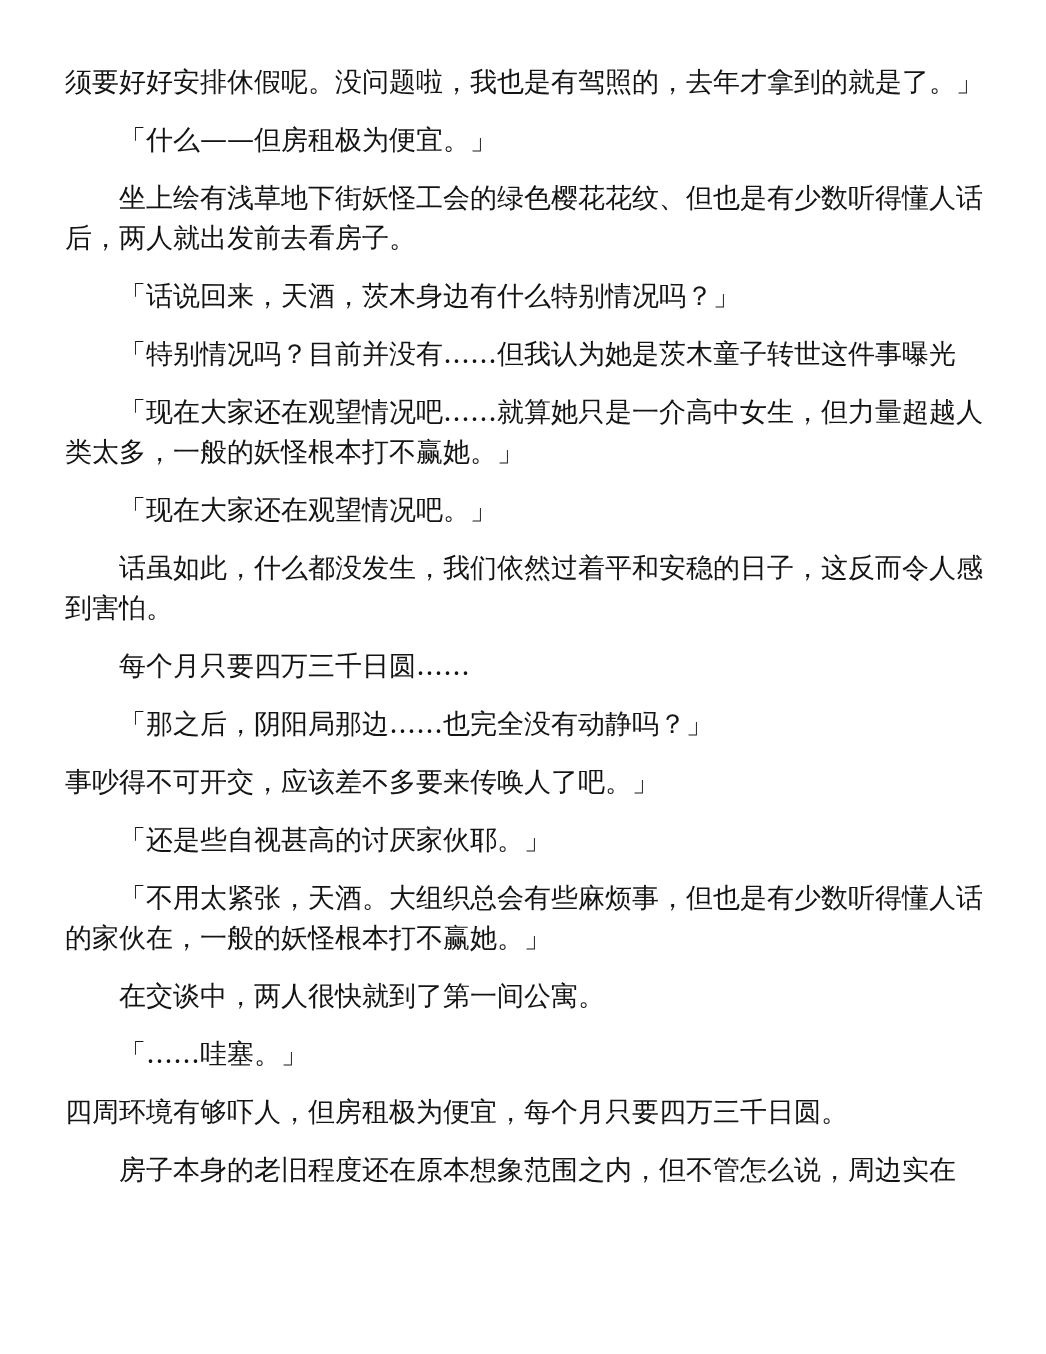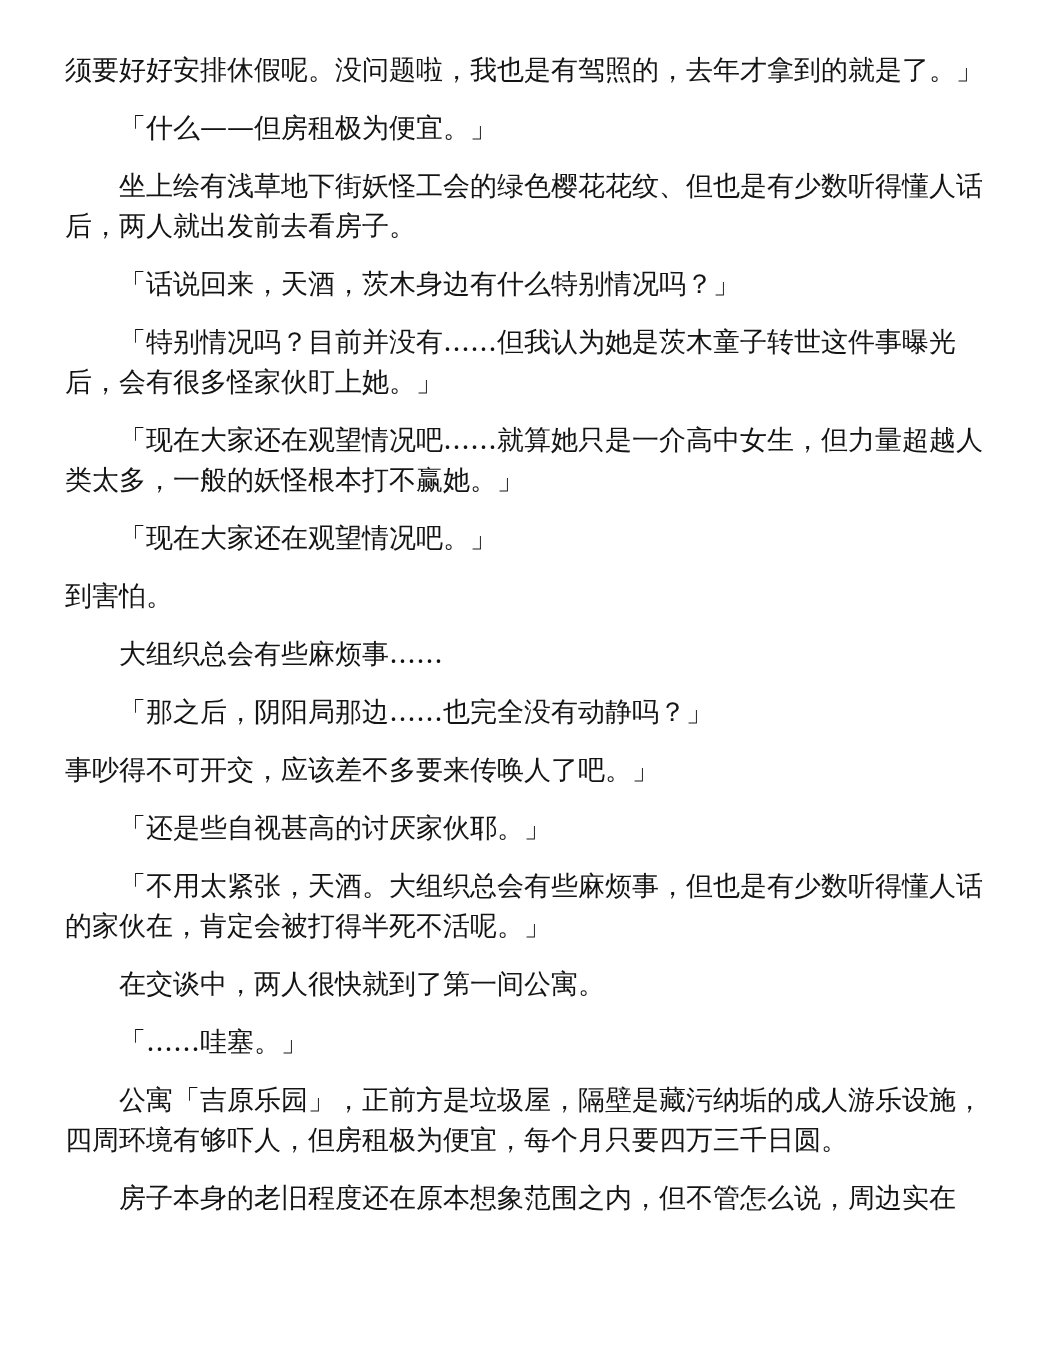--- a/index.html
+++ b/index.html
@@ -12,21 +12,21 @@
     width: 1046px;
     height: 1354px;
     background: #ffffff;
     box-sizing: border-box;
     padding: 46px 65px 0 65px;
     overflow: hidden;
     font-family: "DejaVu Serif", "Liberation Serif", serif;
     color: #141414;
   }
   .para {
-    margin: 4px 0 18px 0;
+    margin: 16px 0 18px 0;
     padding: 0;
   }
   .ln {
     display: block;
     font-size: 27px;
     line-height: 40px;
     height: 40px;
     white-space: nowrap;
     letter-spacing: 0px;
   }
@@ -51,67 +51,66 @@
     <span class="ln ind">坐上绘有浅草地下街妖怪工会的绿色樱花花纹、但也是有少数听得懂人话</span>
     <span class="ln">后，两人就出发前去看房子。</span>
   </p>
 
   <p class="para">
     <span class="ln ind">「话说回来，天酒，茨木身边有什么特别情况吗？」</span>
   </p>
 
   <p class="para">
     <span class="ln ind">「特别情况吗？目前并没有……但我认为她是茨木童子转世这件事曝光</span>
-    <span class="ln">后，会有很多怪家伙盯上她。」</span>
   </p>
 
   <p class="para">
     <span class="ln ind">「现在大家还在观望情况吧……就算她只是一介高中女生，但力量超越人</span>
     <span class="ln">类太多，一般的妖怪根本打不赢她。」</span>
   </p>
 
   <p class="para">
     <span class="ln ind">「现在大家还在观望情况吧。」</span>
   </p>
 
   <p class="para">
+    <span class="ln ind">话虽如此，什么都没发生，我们依然过着平和安稳的日子，这反而令人感</span>
     <span class="ln">到害怕。</span>
   </p>
 
   <p class="para">
-    <span class="ln ind">大组织总会有些麻烦事……</span>
+    <span class="ln ind">每个月只要四万三千日圆……</span>
   </p>
 
   <p class="para">
     <span class="ln ind">「那之后，阴阳局那边……也完全没有动静吗？」</span>
   </p>
 
   <p class="para">
     <span class="ln">事吵得不可开交，应该差不多要来传唤人了吧。」</span>
   </p>
 
   <p class="para">
     <span class="ln ind">「还是些自视甚高的讨厌家伙耶。」</span>
   </p>
 
   <p class="para">
     <span class="ln ind">「不用太紧张，天酒。大组织总会有些麻烦事，但也是有少数听得懂人话</span>
-    <span class="ln">的家伙在，肯定会被打得半死不活呢。」</span>
+    <span class="ln">的家伙在，一般的妖怪根本打不赢她。」</span>
   </p>
 
   <p class="para">
     <span class="ln ind">在交谈中，两人很快就到了第一间公寓。</span>
   </p>
 
   <p class="para">
     <span class="ln ind">「……哇塞。」</span>
   </p>
 
   <p class="para">
-    <span class="ln ind">公寓「吉原乐园」，正前方是垃圾屋，隔壁是藏污纳垢的成人游乐设施，</span>
     <span class="ln">四周环境有够吓人，但房租极为便宜，每个月只要四万三千日圆。</span>
   </p>
 
   <p class="para">
     <span class="ln ind">房子本身的老旧程度还在原本想象范围之内，但不管怎么说，周边实在</span>
   </p>
 
 </div>
 
 </body></html>

